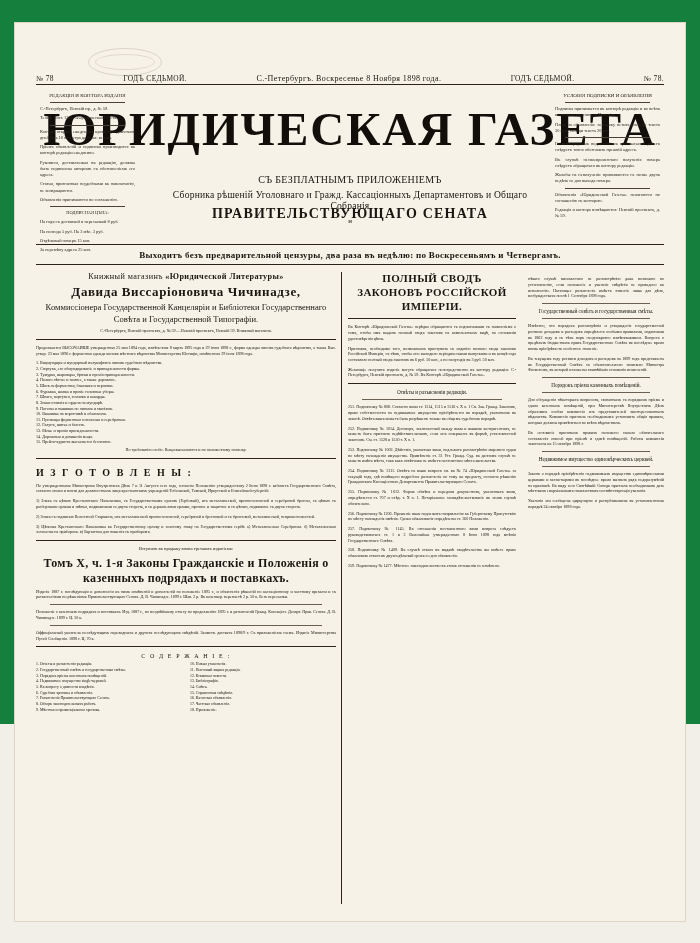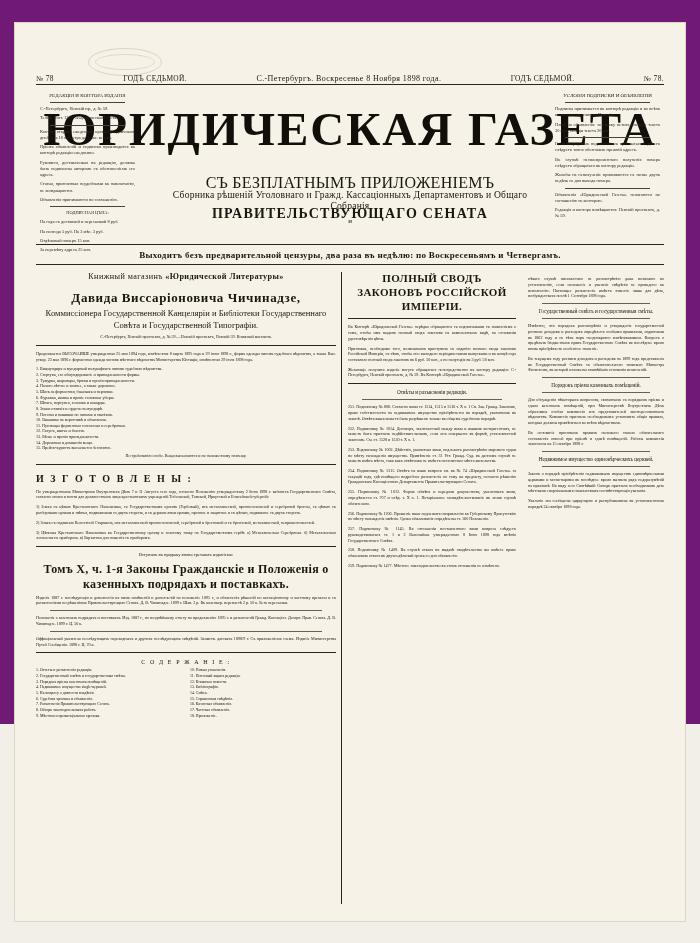--- a/index.html
+++ b/index.html
@@ -1,33 +1,33 @@
 <!DOCTYPE html>
 <html><head>
 <meta charset="utf-8">
 <style>
   html,body{margin:0;padding:0;background:#f2efe8;}
   body{width:700px;height:943px;overflow:hidden;font-family:"Liberation Serif",serif;color:#1a1712;}
-  .page{position:relative;width:700px;height:724px;background:#701a75;}
+  .page{position:relative;width:700px;height:724px;background:#15803d;}
   .sheet{position:absolute;left:14px;top:22px;width:672px;height:900px;background:#f6f2e7;
          box-shadow:0 0 0 1px #ded6c4 inset;}
   .stamp{position:absolute;left:74px;top:26px;width:72px;height:26px;border-radius:50%;
          border:1px solid #b9b3a3;opacity:.45;}
   .stamp:after{content:"";position:absolute;left:6px;top:5px;right:6px;bottom:5px;border-radius:50%;border:1px solid #c4bdab;}
 
   
   .mast-line{position:absolute;left:22px;right:22px;top:52px;display:flex;justify-content:space-between;
              align-items:baseline;font-size:7.4px;letter-spacing:.4px;}
   .mast-line .mid{font-size:8px;}
   .rule{position:absolute;left:22px;right:22px;height:1px;background:#2a241c;}
 
   .title{position:absolute;left:0;right:0;top:80px;text-align:center;font-size:47px;letter-spacing:2px;
          font-weight:700;font-family:"Liberation Serif",serif;color:#120f0b;}
   .subt{position:absolute;left:150px;right:150px;text-align:center;}
-  .s1{top:152px;font-size:16px;letter-spacing:.3px;}
+  .s1{top:152px;font-size:10px;letter-spacing:.3px;}
   .s2{top:167px;font-size:9.6px;letter-spacing:.2px;}
   .s3{top:184px;font-size:14px;letter-spacing:1.2px;font-weight:700;}
   .s4{top:195px;font-size:7px;}
   .s5{top:202px;font-size:10.6px;letter-spacing:.3px;}
   .freq{position:absolute;left:0;right:0;top:228px;text-align:center;font-size:9px;font-weight:700;letter-spacing:.3px;}
 
   
   .sidebox{position:absolute;font-size:4.4px;line-height:1.42;text-align:justify;color:#2b261e;}
   .sidebox .h{font-size:5px;text-align:center;display:block;margin-bottom:2px;}
   .left-box{left:26px;top:70px;width:95px;}
@@ -38,21 +38,21 @@
   .cols{position:absolute;left:22px;top:250px;right:22px;bottom:18px;}
   .col{position:absolute;top:0;bottom:0;}
   .c1{left:0;width:300px;}
   .c2{left:312px;width:168px;}
   .c3{left:492px;width:136px;}
   .vline{position:absolute;top:250px;bottom:18px;width:1px;background:#2a241c;}
   .v1{left:327px;}
 
   .center-head{text-align:center;}
   .kh1{font-size:8.2px;letter-spacing:.4px;}
-  .kh2{font-size:13px;font-weight:700;letter-spacing:.6px;margin-top:9px;}
+  .kh2{font-size:13px;font-weight:700;letter-spacing:.6px;margin-top:3px;}
   .kh3{font-size:8.6px;margin-top:2px;line-height:1.35;}
   .kh4{font-size:12px;margin-top:2px;letter-spacing:.3px;}
 
   .body-sm{font-size:4.5px;line-height:1.45;text-align:justify;}
   .body-xs{font-size:4.1px;line-height:1.4;text-align:justify;}
   .listline{font-size:4.1px;line-height:1.38;}
   .sect-title{text-align:left;font-size:10px;letter-spacing:2px;font-weight:700;margin:8px 0 5px;}
   .hr{height:1px;background:#2a241c;margin:5px 0;}
   .hr-thin{height:1px;background:#6a6050;margin:4px 14px;}
 

